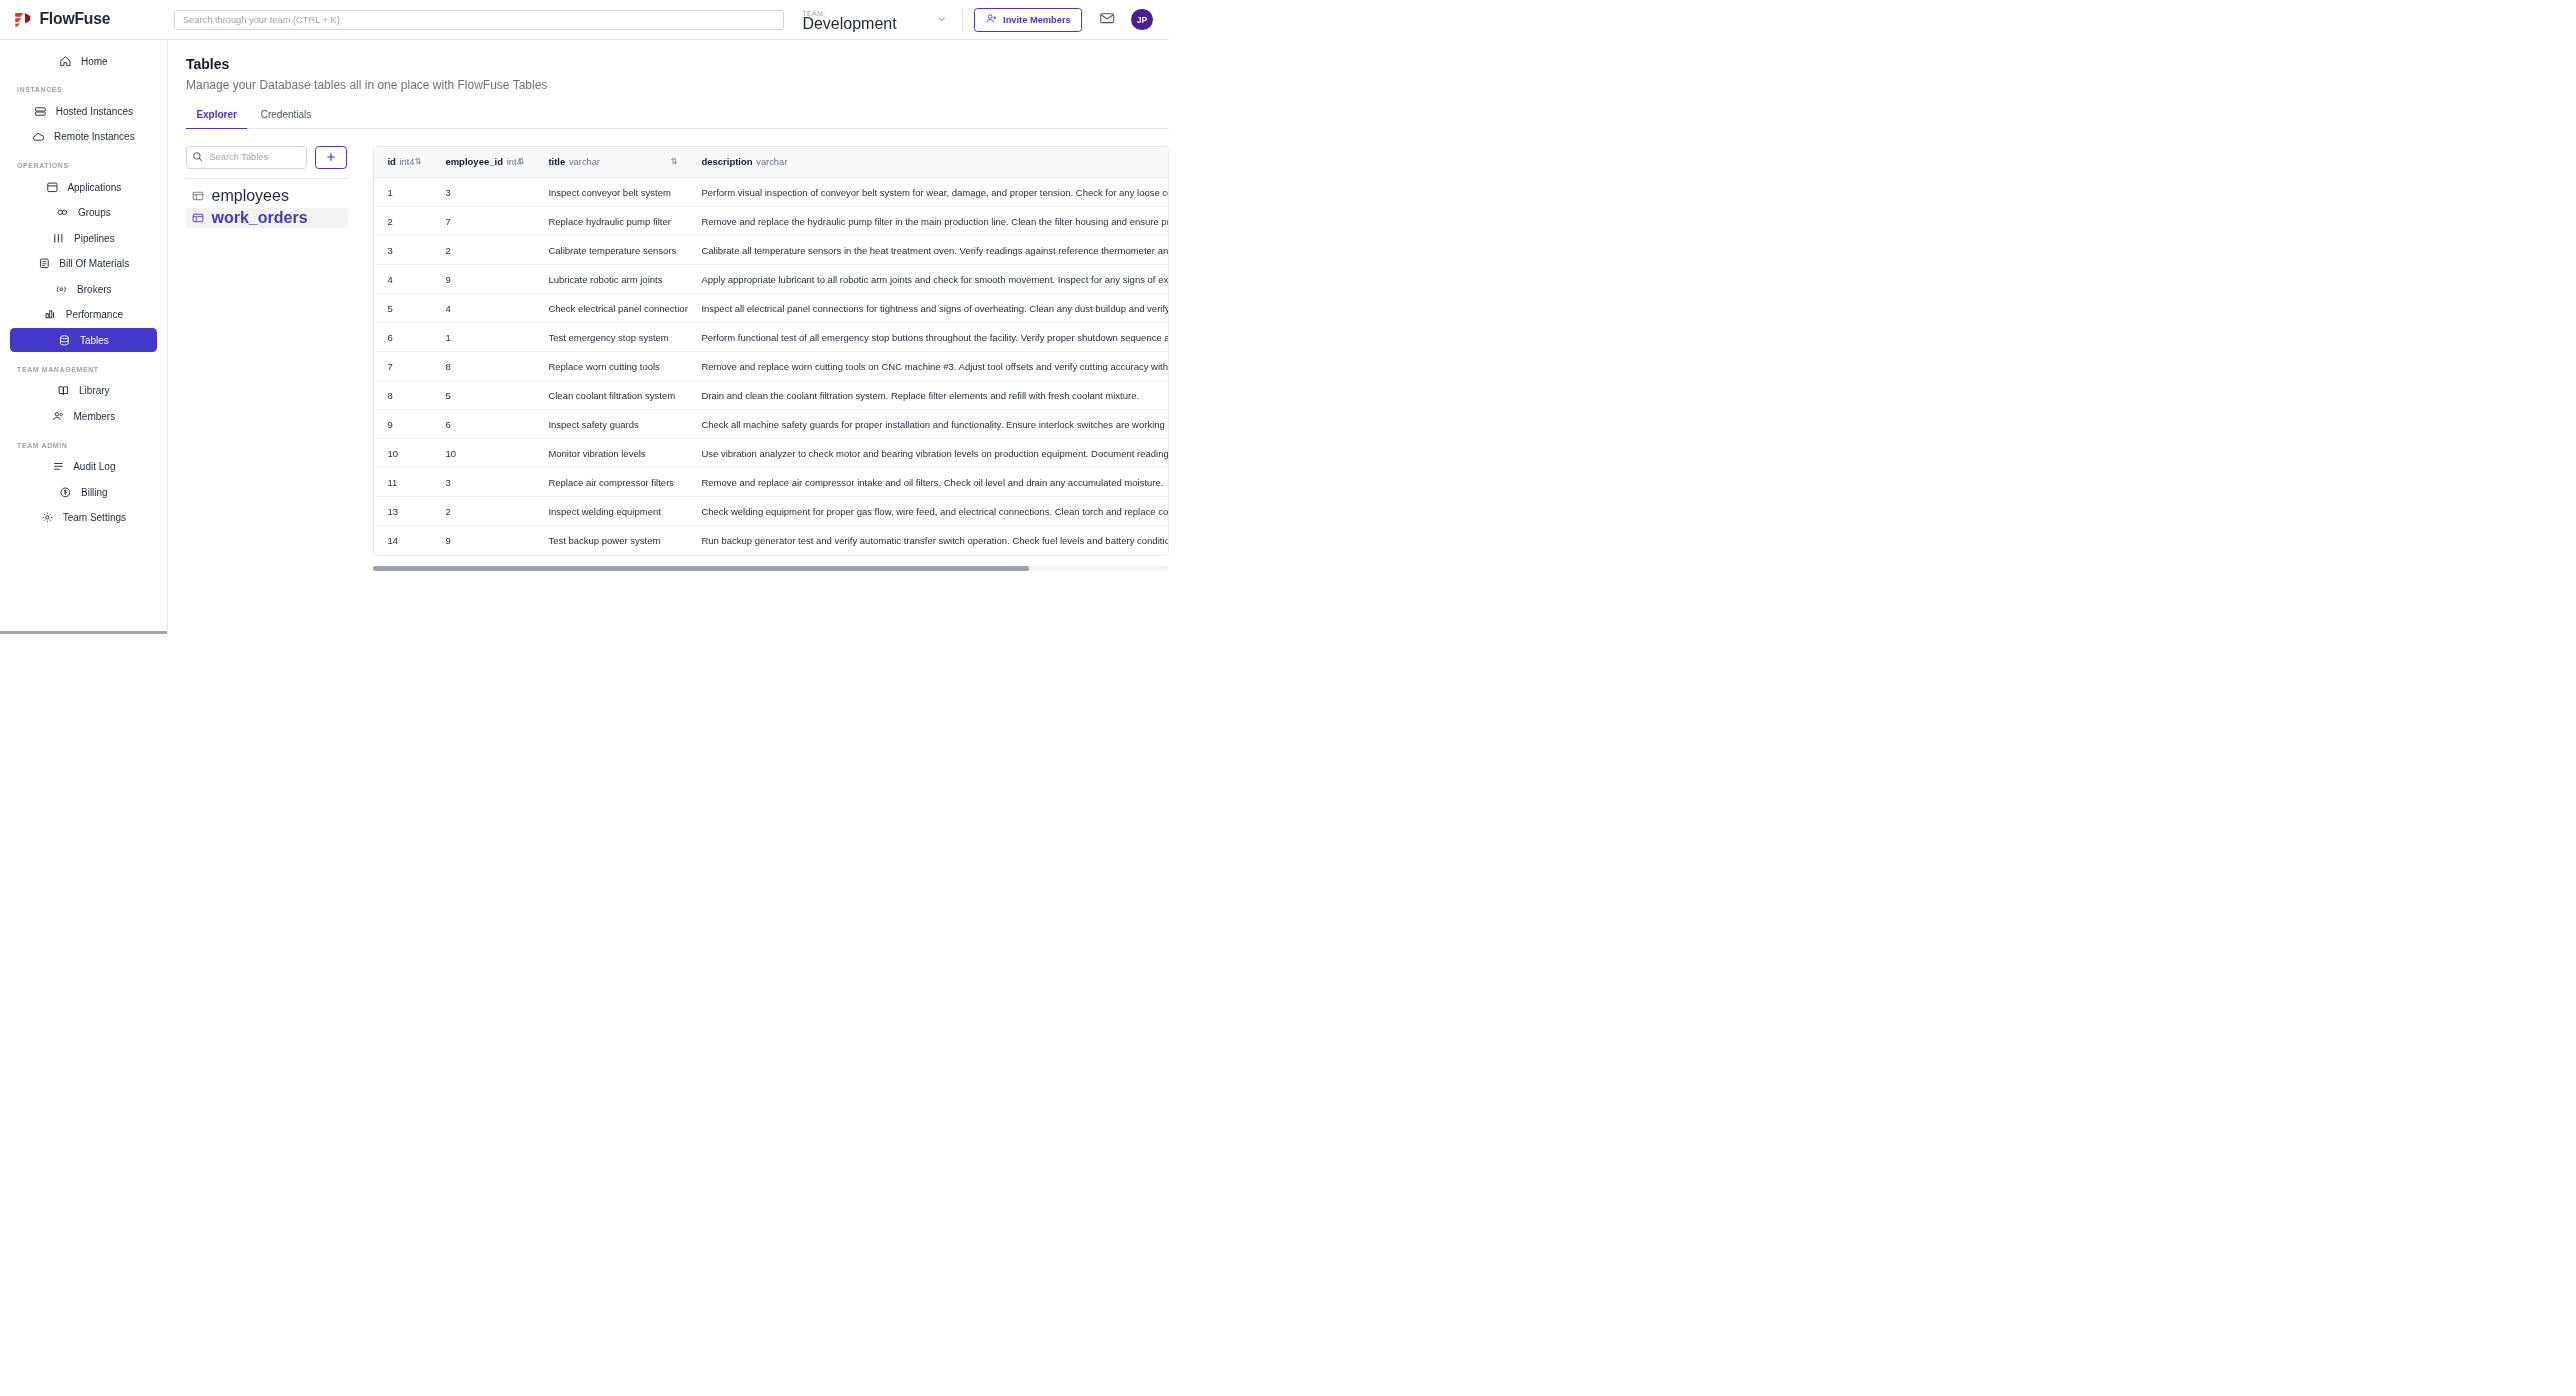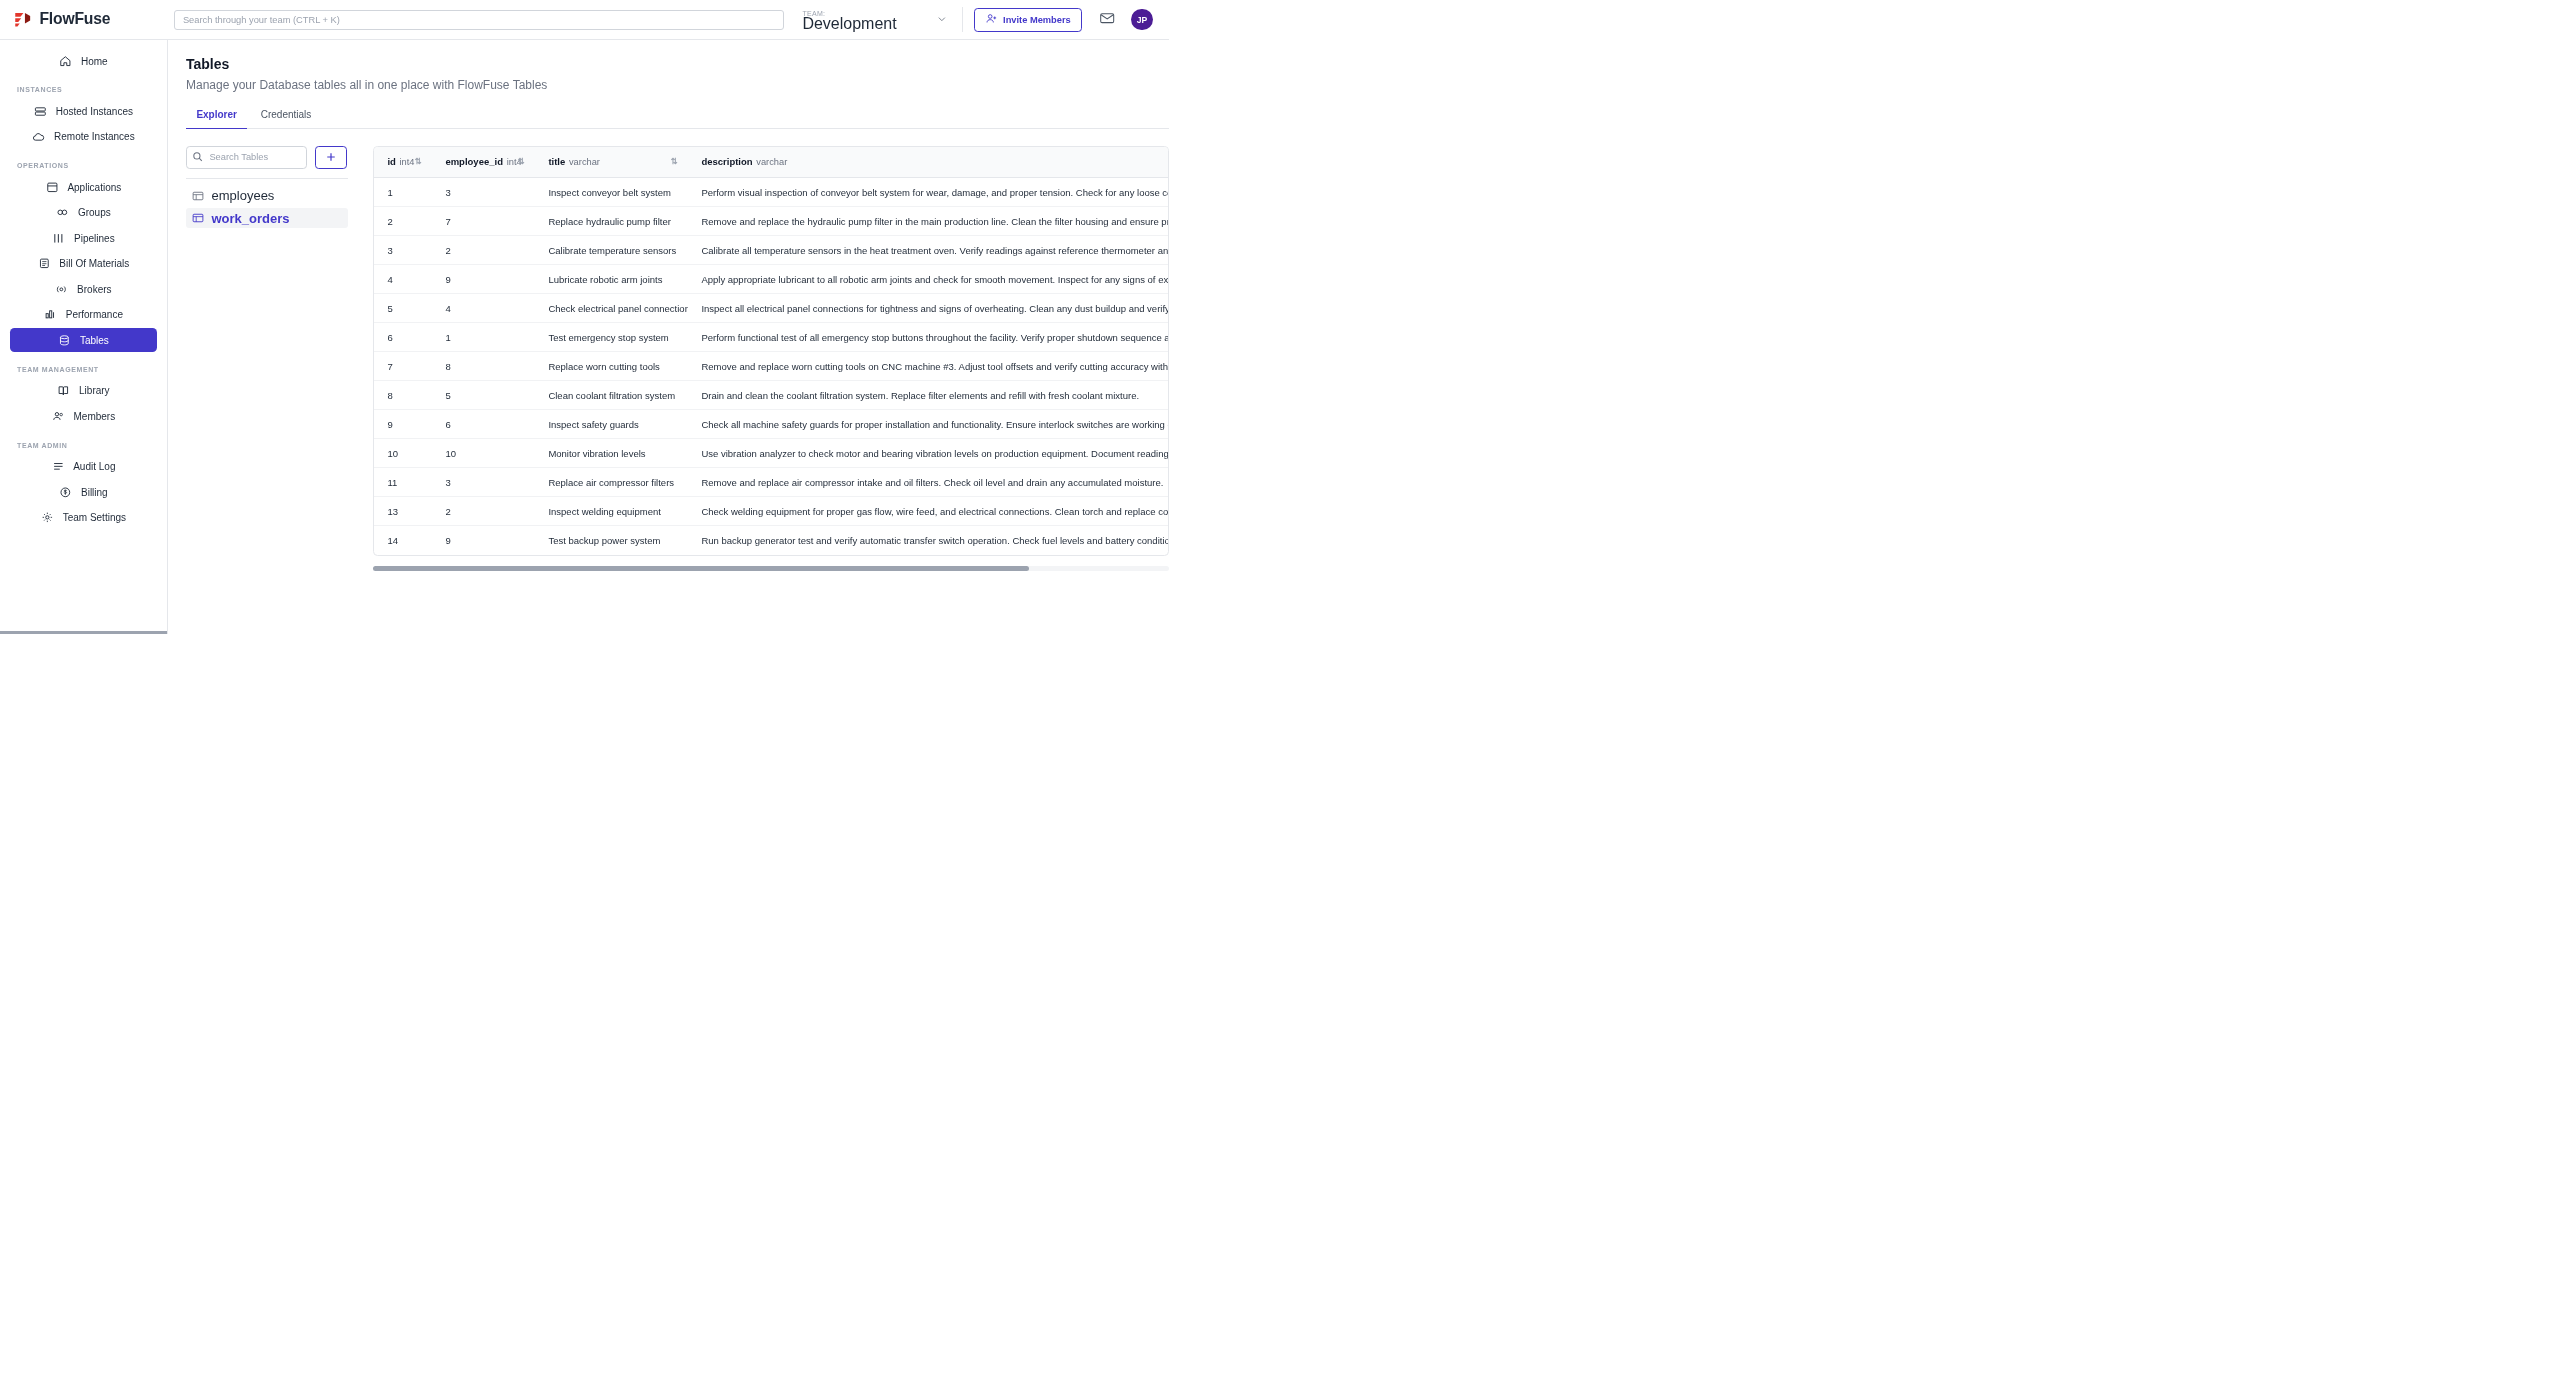--- a/index.html
+++ b/index.html
@@ -112,21 +112,21 @@
   .tbl-search input::placeholder { color: #9ca3af; }
   .tbl-search .sico { position: absolute; left: 6px; top: 5.2px; color: #6b7280; }
   .add-btn {
     width: 32px; height: 23px; border: 0.7px solid #4338ca; color: #4338ca;
     background: #fff; border-radius: 3.7px; font-size: 12.7px; line-height: 1;
     display: flex; align-items: center; justify-content: center; cursor: pointer;
   }
   .list-rule { height: 0.7px; background: #e5e7eb; margin: 9px 0 7.5px 0; width: 162px; }
   .tbl-item {
     display: flex; align-items: center; gap: 7.5px;
-    height: 20px; padding: 0 6px; border-radius: 3px; font-size: 13px;
+    height: 20px; padding: 0 6px; border-radius: 3px; font-size: 16px;
     color: #1f2937; cursor: pointer; width: 162px; margin-bottom: 2.2px;
   }
   .tbl-item.active { background: #f3f4f6; color: #4338ca; font-weight: 600; }
   .tbl-item .ico { color: #6b7280; display: inline-flex; }
   .tbl-item.active .ico { color: #4338ca; }
 
   
   .grid-panel { flex: 1; min-width: 0; margin-left: 8px; display: flex; flex-direction: column; }
   .grid-box {
     border: 0.7px solid #e5e7eb; border-radius: 4.5px; overflow: hidden;

